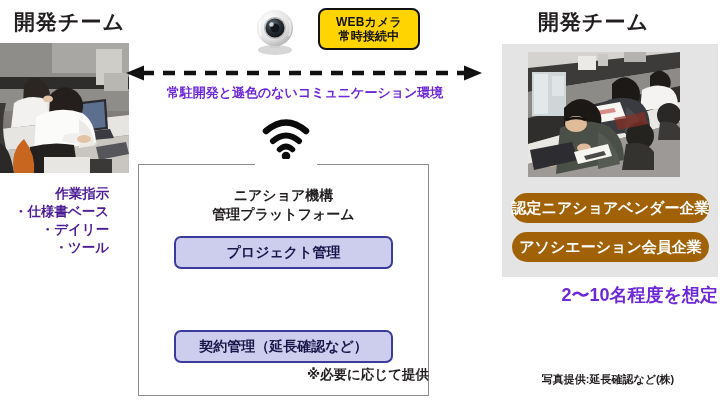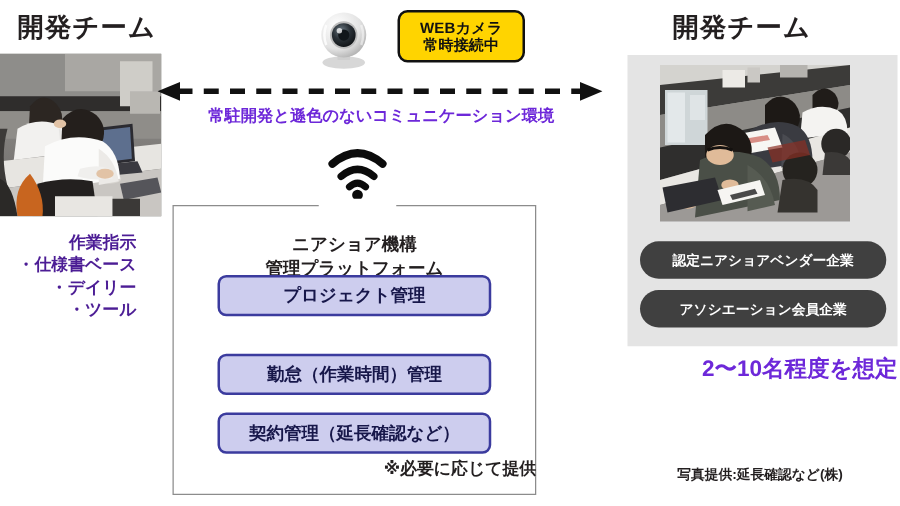--- a/index.html
+++ b/index.html
@@ -79,39 +79,39 @@
     font-size:14px;font-weight:700;line-height:19px;color:#231f20;
   }
 
   .feat-btn{
     position:absolute;left:174px;width:219px;height:33px;
     background:#cdcdee;border:2px solid #3b3b9e;border-radius:7px;
     display:flex;align-items:center;justify-content:center;
     font-size:14px;font-weight:700;color:#17174a;
     box-sizing:border-box;white-space:nowrap;
   }
-  #feat-0{top:220px;text-align:right;}
+  #feat-0{top:236px;text-align:right;}
   #feat-1{top:283px;}
   #feat-2{top:330px;}
 
   #platform-footnote{
     position:absolute;left:138px;top:366px;width:291px;text-align:right;
     font-size:13.5px;font-weight:700;color:#231f20;white-space:nowrap;
   }
 
   
   #team-panel{
     position:absolute;left:502px;top:44px;width:216px;height:233px;
     background:#e4e4e4;
   }
   .pill{
     position:absolute;left:512px;width:197px;height:30px;
-    background:#404040;border-radius:15px;
+    background:#a16207;border-radius:15px;
     display:flex;align-items:center;justify-content:center;
-    font-size:11px;font-weight:700;color:#ffffff;white-space:nowrap;
+    font-size:15px;font-weight:700;color:#ffffff;white-space:nowrap;
   }
   #pill-0{top:193px;}
   #pill-1{top:232px;}
 
   #team-note{
     position:absolute;left:502px;top:283px;width:216px;text-align:right;
     font-size:18px;font-weight:700;color:#6d28d9;white-space:nowrap;
   }
   #photo-credit{
     position:absolute;left:500px;top:372px;width:216px;text-align:center;
@@ -224,21 +224,20 @@
     <path d="M17.5 32.5 q6.5 -6 13 0" stroke="#0b0b0b" stroke-width="5.5" fill="none" stroke-linecap="round"></path>
     <circle cx="24" cy="39" r="4.3" fill="#0b0b0b"></circle>
   </svg>
 
   <div id="platform-title">
     <div>ニアショア機構</div>
     <div>管理プラットフォーム</div>
   </div>
 
   <div class="feat-btn" id="feat-0">プロジェクト管理</div>
-  <div class="feat-btn" id="feat-1">勤怠（作業時間）管理</div>
   <div class="feat-btn" id="feat-2">契約管理（延長確認など）</div>
 
   <div id="platform-footnote">※必要に応じて提供</div>
 
   <div class="hdg" style="left:538px;top:8px;">開発チーム</div>
 
   <div id="team-panel"></div>
 
   <div id="right-photo">
     <svg class="photo-inner" viewBox="0 0 152 125" preserveAspectRatio="none">

